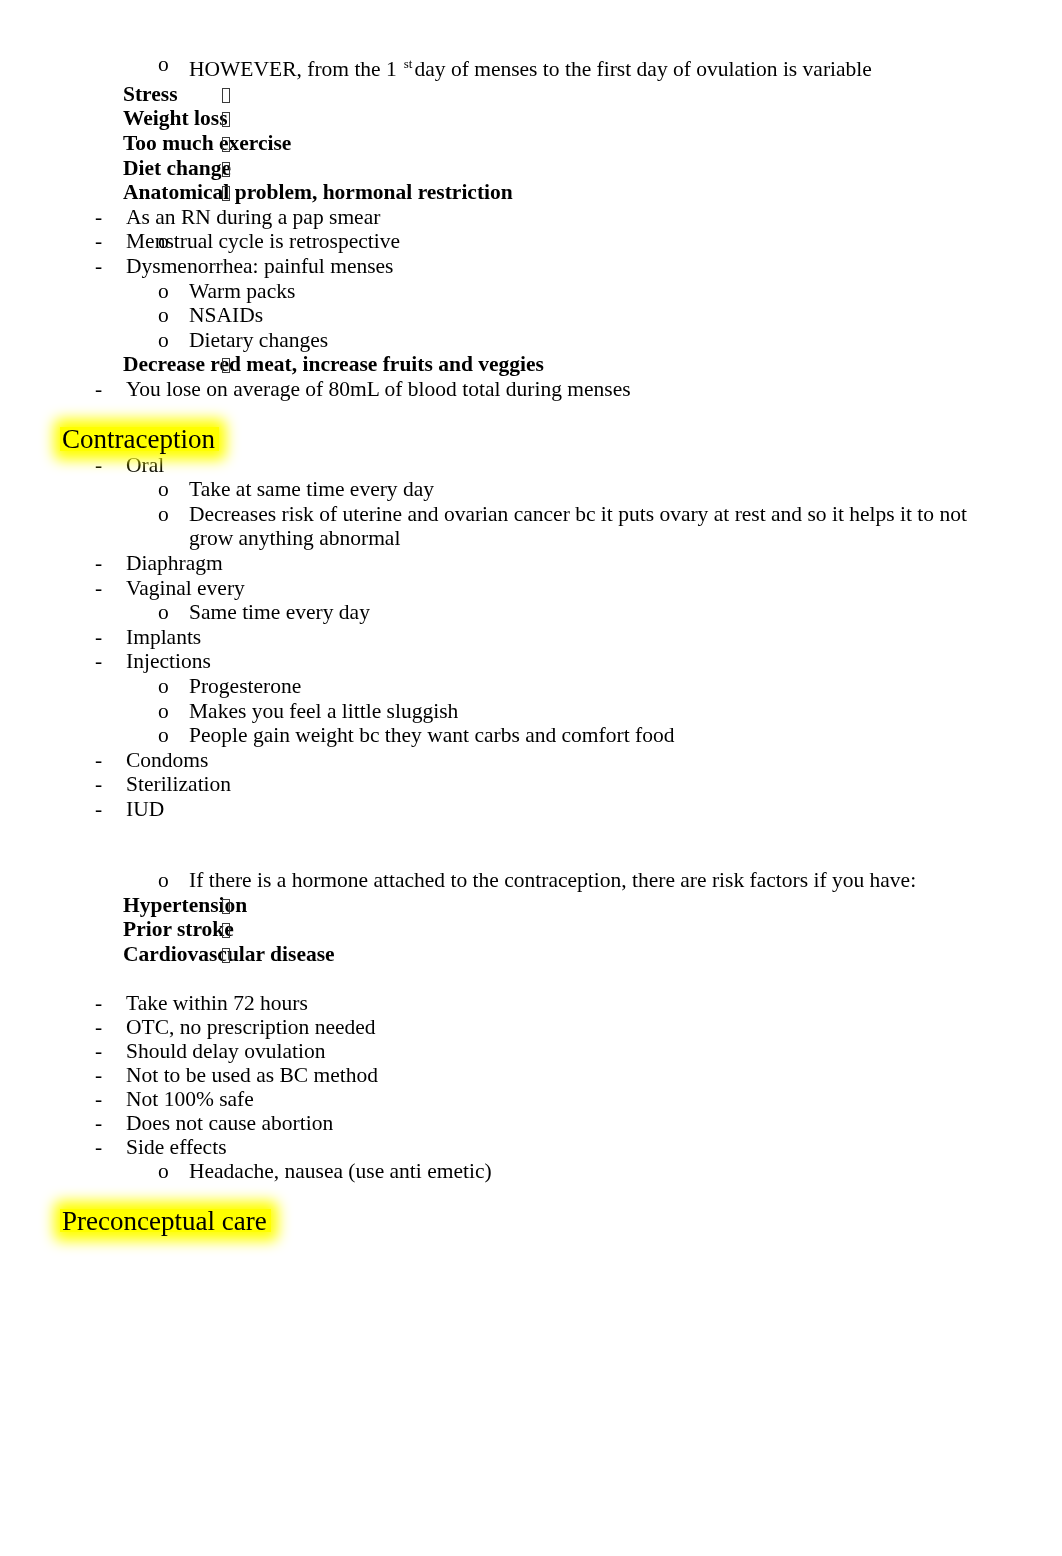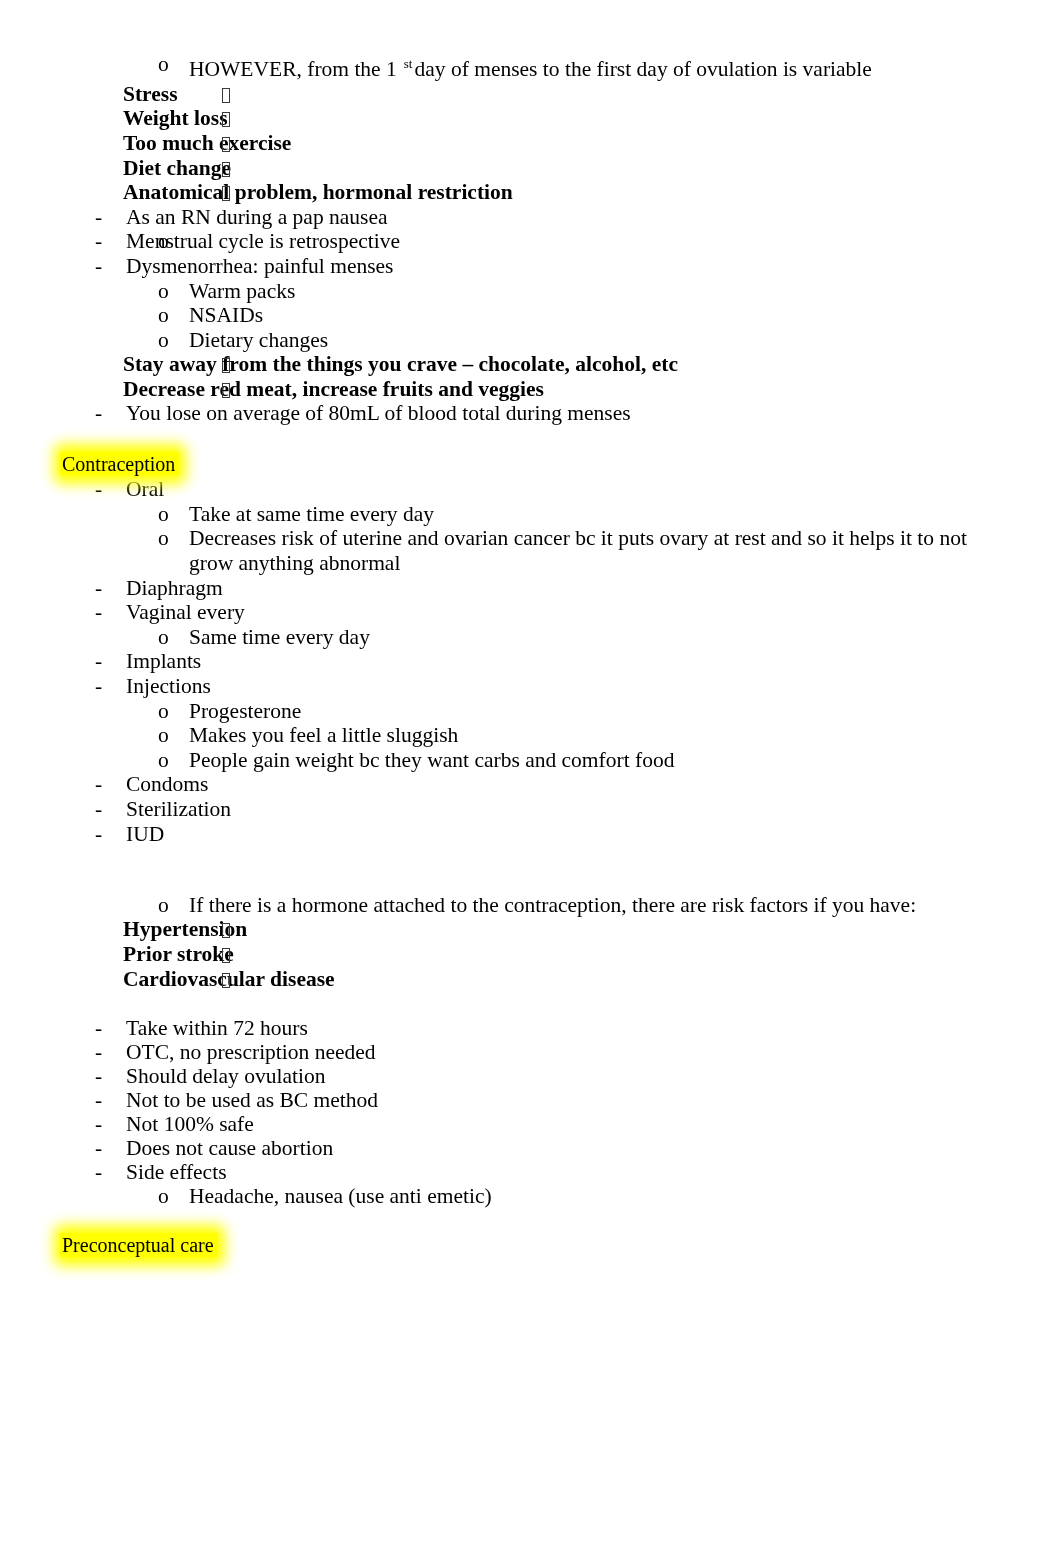--- a/index.html
+++ b/index.html
@@ -85,21 +85,21 @@
   .sup {
     font-size: 13px;
     vertical-align: super;
     padding-left: 7px;
     padding-right: 2px;
   }
 
   
   .heading {
     position: relative;
-    font-size: 20px;
+    font-size: 27px;
     line-height: 24.6px;
     padding-left: 60px;
     white-space: nowrap;
     color: #000000;
   }
   .heading .hl {
     position: relative;
     display: inline-block;
     padding: 1px 5px 1px 2px;
     z-index: 1;
@@ -162,21 +162,21 @@
       <span class="marker"><span class="tofu"></span></span>
       <span class="txt">Diet change</span>
     </div>
     <div class="line lvl3">
       <span class="marker"><span class="tofu"></span></span>
       <span class="txt">Anatomical problem, hormonal restriction</span>
     </div>
 
     <div class="line lvl1">
       <span class="marker">-</span>
-      <span class="txt">As an RN during a pap nausea</span>
+      <span class="txt">As an RN during a pap smear</span>
     </div>
     <div class="line lvl2">
       <span class="marker">o</span>
     </div>
     <div class="line lvl1">
       <span class="marker">-</span>
       <span class="txt">Menstrual cycle is retrospective</span>
     </div>
     <div class="line lvl1">
       <span class="marker">-</span>
@@ -188,24 +188,20 @@
     </div>
     <div class="line lvl2">
       <span class="marker">o</span>
       <span class="txt">NSAIDs</span>
     </div>
     <div class="line lvl2">
       <span class="marker">o</span>
       <span class="txt">Dietary changes</span>
     </div>
 
-    <div class="line lvl3">
-      <span class="marker"><span class="tofu"></span></span>
-      <span class="txt">Stay away from the things you crave – chocolate, alcohol, etc</span>
-    </div>
     <div class="line lvl3">
       <span class="marker"><span class="tofu"></span></span>
       <span class="txt">Decrease red meat, increase fruits and veggies</span>
     </div>
 
     <div class="line lvl1">
       <span class="marker">-</span>
       <span class="txt">You lose on average of 80mL of blood total during menses</span>
     </div>
 

